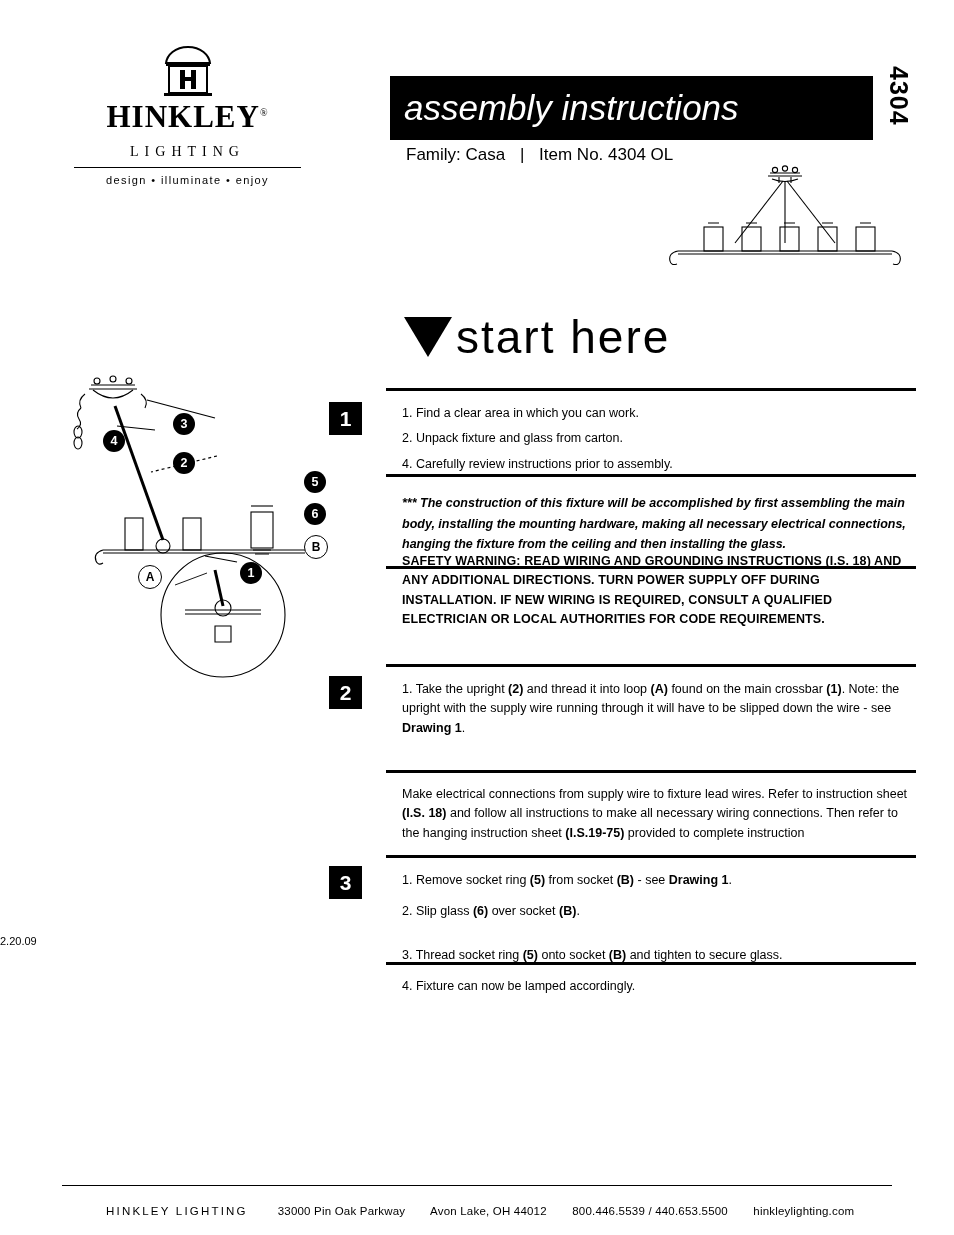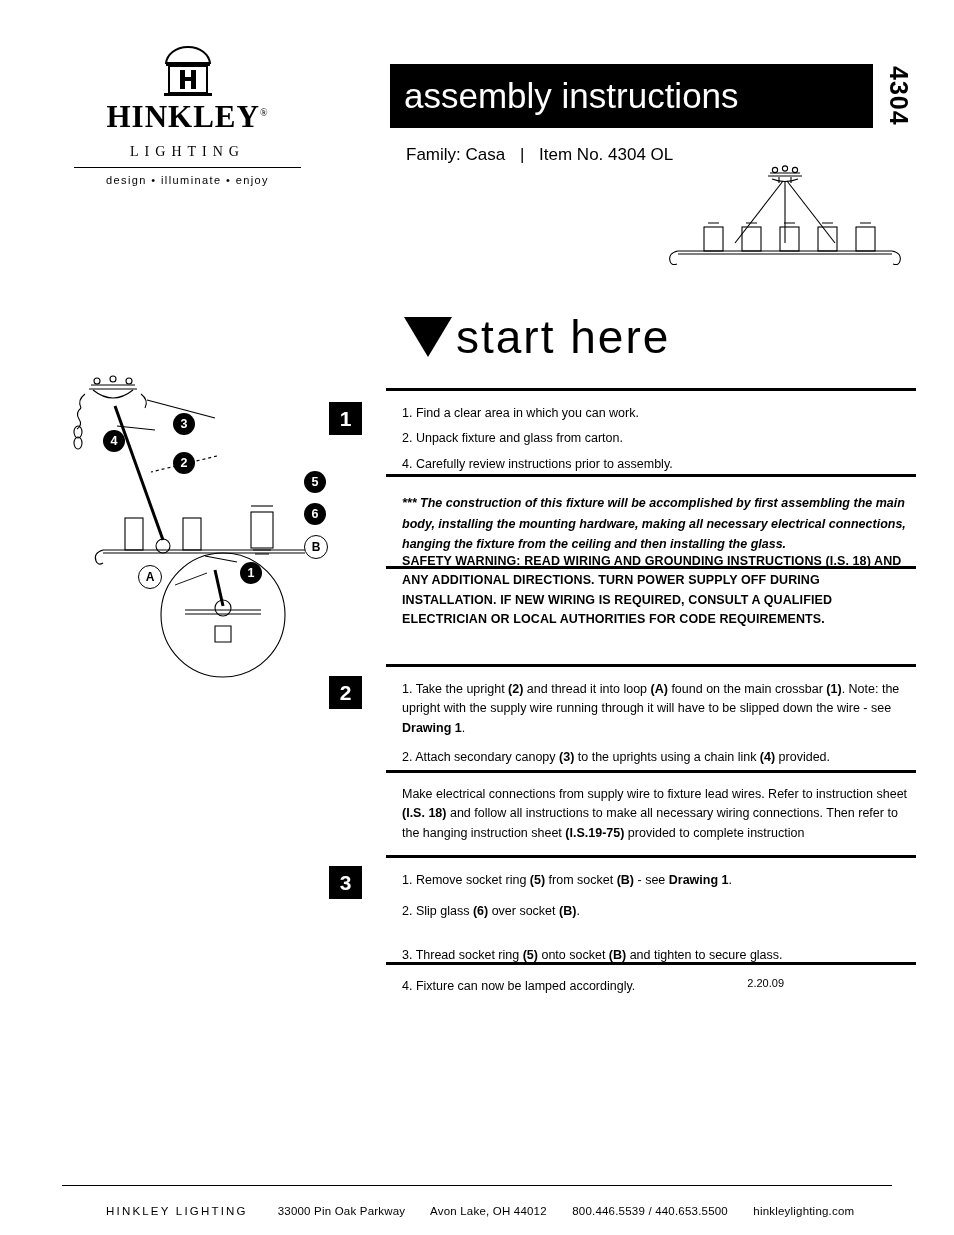--- a/index.html
+++ b/index.html
@@ -24,23 +24,23 @@
   .logo-name .reg{font-size:10px;vertical-align:super;font-weight:400;}
   .logo-sub{
     font-family:"Liberation Serif", serif;
     font-size:14px;letter-spacing:6px;margin-top:12px;
   }
   .logo-rule{height:1px;background:#000;margin:7px 4px 6px 4px;}
   .logo-tag{font-size:11px;letter-spacing:1.4px;font-family:"Liberation Sans",sans-serif;}
 
   
   .title-bar{
-    position:absolute;left:390px;top:64px;width:483px;height:64px;
+    position:absolute;left:390px;top:76px;width:483px;height:64px;
     background:#000;color:#fff;
-    display:flex;align-items:center;
+    display:flex;align-items:center;font-style:italic;
   }
   .title-bar span{
     font-size:35px;font-weight:400;letter-spacing:0px;padding-left:14px;
     font-family:"Liberation Sans",sans-serif;
   }
   .item-code{
     position:absolute;left:884px;top:66px;
     font-size:25px;font-weight:700;
     writing-mode:vertical-rl;
     letter-spacing:1px;
@@ -81,21 +81,21 @@
     position:absolute;width:33px;height:33px;background:#000;color:#fff;
     font-size:21px;font-weight:700;display:flex;align-items:center;justify-content:center;
   }
   .block{position:absolute;left:402px;width:514px;font-size:12.5px;line-height:1.55;}
   .block p{margin:0 0 6px 0;}
   .block p:last-child{margin-bottom:0;}
   .block b{font-weight:700;}
   .warn{font-weight:700;font-style:italic;line-height:1.65;}
   .safety{font-weight:700;line-height:1.55;letter-spacing:0.1px;}
 
-  .date{position:absolute;left:0;top:977px;width:784px;text-align:right;font-size:11px;}
+  .date{position:absolute;left:0;top:935px;width:724px;font-size:11px;}
 
   
   .footer-rule{position:absolute;left:62px;top:1185px;width:830px;height:1px;background:#000;}
   .footer{
     position:absolute;left:62px;top:1205px;width:830px;
     font-size:11.5px;display:flex;align-items:center;padding-left:44px;
   }
   .footer .brand{letter-spacing:2.2px;font-weight:400;}
   .footer .addr{margin-left:30px;letter-spacing:.2px;}
   .footer .addr span{margin-right:22px;}
@@ -279,21 +279,20 @@
   <div class="block safety" style="top:552px;">
     <p>SAFETY WARNING: READ WIRING AND GROUNDING INSTRUCTIONS (I.S. 18) AND ANY ADDITIONAL DIRECTIONS. TURN POWER SUPPLY OFF DURING INSTALLATION. IF NEW WIRING IS REQUIRED, CONSULT A QUALIFIED ELECTRICIAN OR LOCAL AUTHORITIES FOR CODE REQUIREMENTS.</p>
   </div>
 
   <div class="rule" style="top:664px;"></div>
   <div class="stepnum" style="left:329px;top:676px;">
     <span>2</span>
   </div>
   <div class="block" style="top:680px;">
     <p><span>1. Take the upright </span><b>(2)</b><span> and thread it into loop </span><b>(A)</b><span> found on the main crossbar </span><b>(1)</b><span>. Note: the upright with the supply wire running through it will have to be slipped down the wire - see </span><b>Drawing 1</b><span>.</span></p>
-    <p style="margin-top:10px;"><span>2. Attach secondary canopy </span><b>(3)</b><span> to the uprights using a chain link </span><b>(4)</b><span> provided.</span></p>
   </div>
 
   <div class="rule" style="top:770px;"></div>
   <div class="block" style="top:785px;">
     <p><span>Make electrical connections from supply wire to fixture lead wires. Refer to instruction sheet </span><b>(I.S. 18)</b><span> and follow all instructions to make all necessary wiring connections. Then refer to the hanging instruction sheet </span><b>(I.S.19-75)</b><span> provided to complete instruction</span></p>
   </div>
 
   <div class="rule" style="top:855px;"></div>
   <div class="stepnum" style="left:329px;top:866px;">
     <span>3</span>

